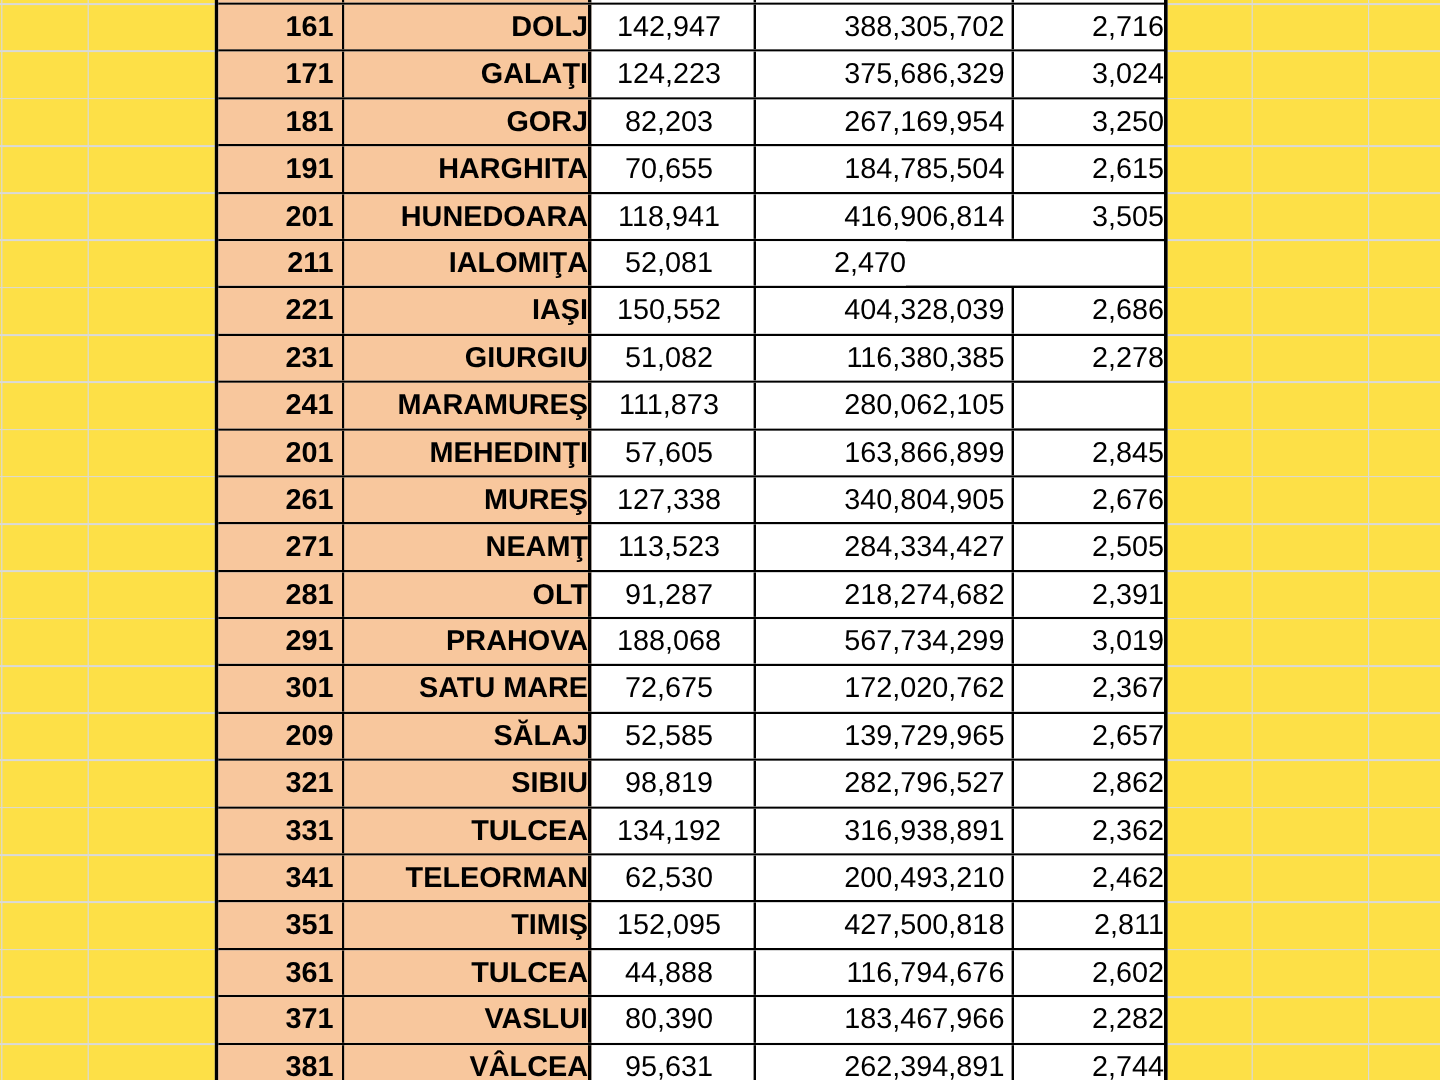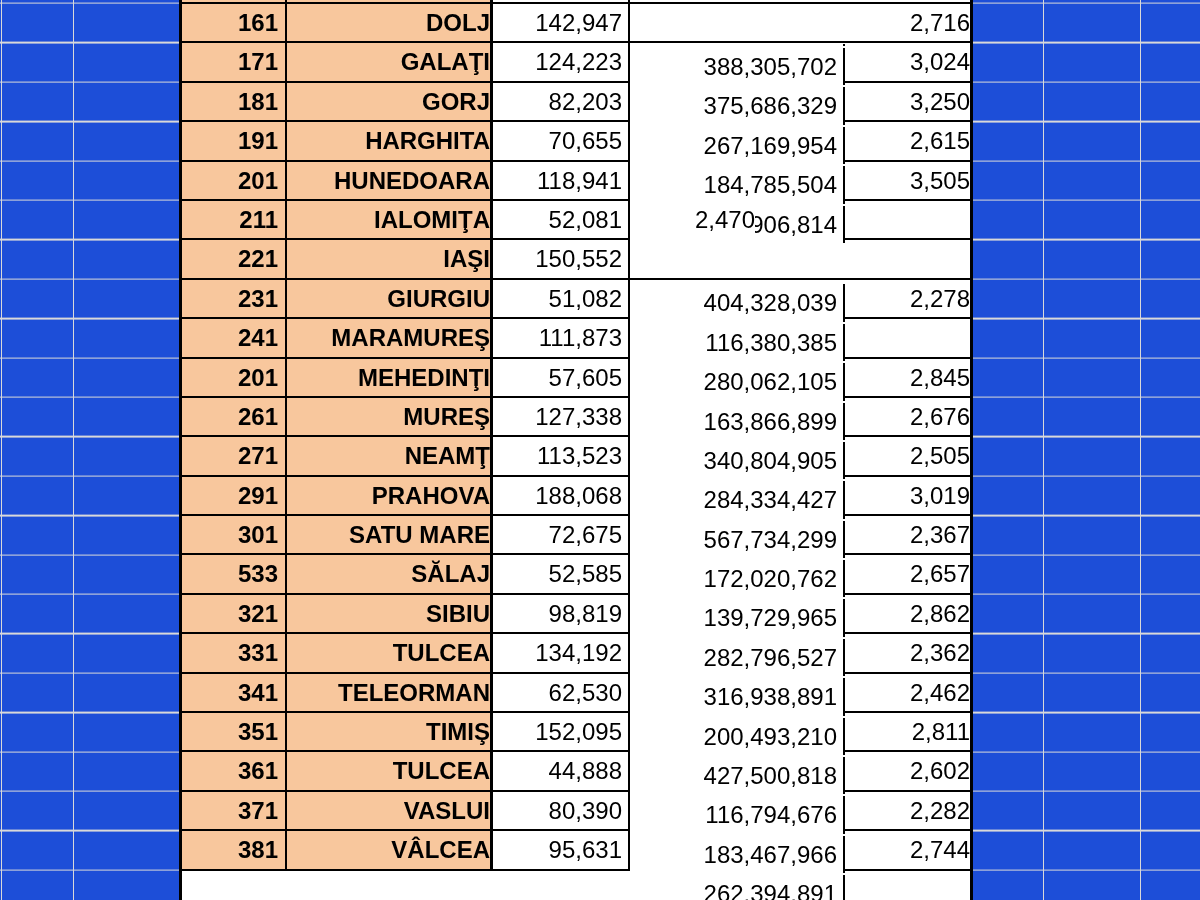--- a/index.html
+++ b/index.html
@@ -1,18 +1,18 @@
 <!DOCTYPE html>
 <html style="--fill: #F8C79D; --border: #000000; --grid: #D9D9D9;"><head>
 <meta charset="utf-8">
 <style>
   html,body{margin:0;padding:0;background:#fff;}
   .screen{
     position:relative;width:1200px;height:900px;overflow:hidden;
-    background:#1d4ed8;
+    background:#fde047;
     font-family:"Liberation Sans", sans-serif;
     color:#000;
   }
   
   .grid-bg{
     position:absolute;left:0;top:0;width:100%;height:100%;
     background-image:repeating-linear-gradient(to bottom,
       var(--grid) 0 1.4px, transparent 1.4px 39.4px);
     background-position:0 2.6px;
   }
@@ -33,23 +33,23 @@
   .cell{
     box-sizing:border-box;height:100%;
     font-size:24px;line-height:37px;
     white-space:nowrap;overflow:hidden;
   }
   .c0{width:105px;background:var(--fill);border-right:2px solid var(--border);
       font-weight:bold;text-align:right;padding-right:7px;}
   .c1{width:206px;background:var(--fill);border-right:3px solid var(--border);
       font-weight:bold;text-align:right;padding-left:3px;}
   .c2{width:137px;background:#fff;border-right:2px solid var(--border);
+      text-align:center;padding-right:6px;}
+  .c3{width:215px;background:#fff;border-right:2px solid var(--border);
       text-align:right;padding-right:6px;}
-  .c3{width:215px;background:#fff;border-right:2px solid var(--border);
-      text-align:right;padding-right:6px;margin-top:44px;}
   .c4{width:125px;background:#fff;
       text-align:right;padding-right:0;}
 </style>
 </head>
 <body>
 
 <div class="screen">
 
   <div class="grid-bg"></div>
 
@@ -107,20 +107,21 @@
           <div class="cell c0">211</div>
           <div class="cell c1">IALOMIŢA</div>
           <div class="cell c2">52,081</div>
           <div class="cell c4">2,470</div>
         </div>
         <div class="row">
           <div class="cell c0">221</div>
           <div class="cell c1">IAŞI</div>
           <div class="cell c2">150,552</div>
           <div class="cell c3">404,328,039</div>
+          <div class="cell c4">2,686</div>
         </div>
         <div class="row">
           <div class="cell c0">231</div>
           <div class="cell c1">GIURGIU</div>
           <div class="cell c2">51,082</div>
           <div class="cell c3">116,380,385</div>
           <div class="cell c4">2,278</div>
         </div>
         <div class="row">
           <div class="cell c0">241</div>
@@ -143,35 +144,42 @@
           <div class="cell c4">2,676</div>
         </div>
         <div class="row">
           <div class="cell c0">271</div>
           <div class="cell c1">NEAMŢ</div>
           <div class="cell c2">113,523</div>
           <div class="cell c3">284,334,427</div>
           <div class="cell c4">2,505</div>
         </div>
         <div class="row">
+          <div class="cell c0">281</div>
+          <div class="cell c1">OLT</div>
+          <div class="cell c2">91,287</div>
+          <div class="cell c3">218,274,682</div>
+          <div class="cell c4">2,391</div>
+        </div>
+        <div class="row">
           <div class="cell c0">291</div>
           <div class="cell c1">PRAHOVA</div>
           <div class="cell c2">188,068</div>
           <div class="cell c3">567,734,299</div>
           <div class="cell c4">3,019</div>
         </div>
         <div class="row">
           <div class="cell c0">301</div>
           <div class="cell c1">SATU MARE</div>
           <div class="cell c2">72,675</div>
           <div class="cell c3">172,020,762</div>
           <div class="cell c4">2,367</div>
         </div>
         <div class="row">
-          <div class="cell c0">533</div>
+          <div class="cell c0">209</div>
           <div class="cell c1">SĂLAJ</div>
           <div class="cell c2">52,585</div>
           <div class="cell c3">139,729,965</div>
           <div class="cell c4">2,657</div>
         </div>
         <div class="row">
           <div class="cell c0">321</div>
           <div class="cell c1">SIBIU</div>
           <div class="cell c2">98,819</div>
           <div class="cell c3">282,796,527</div>

